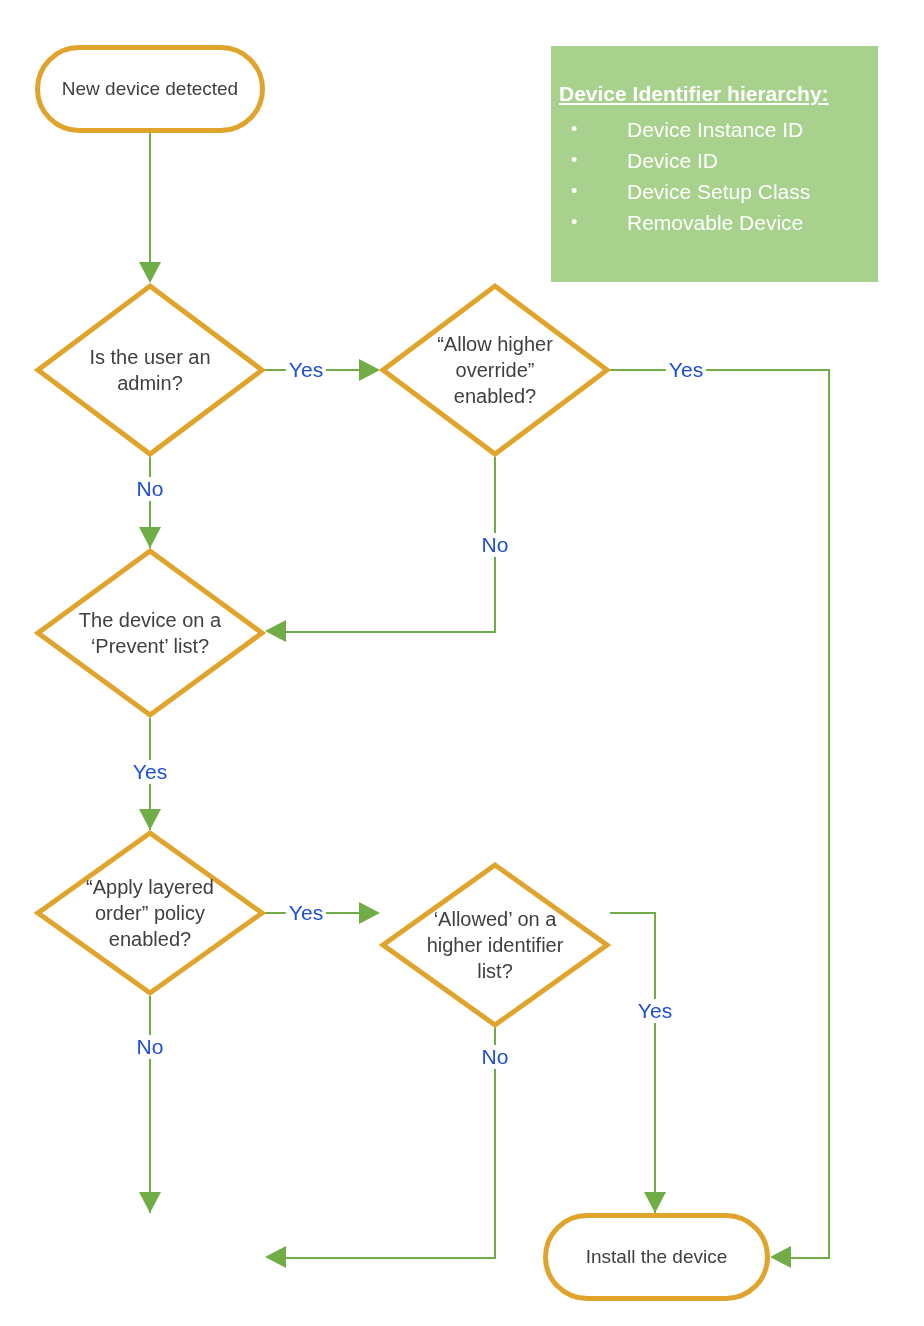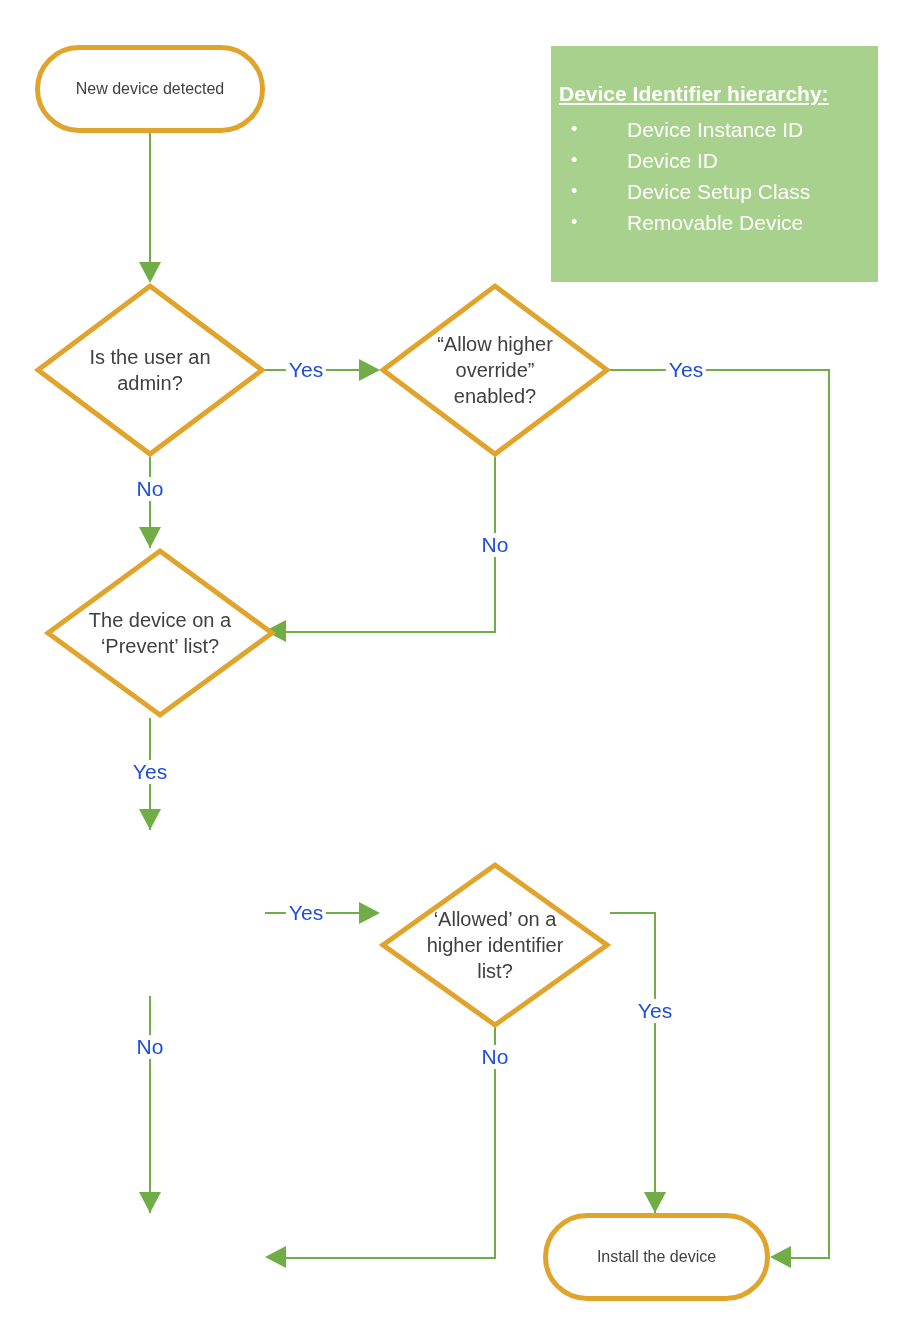--- a/index.html
+++ b/index.html
@@ -5,21 +5,21 @@
   html,body{margin:0;padding:0;background:#ffffff;}
   .canvas{
     position:relative;width:924px;height:1326px;background:#ffffff;
     font-family:"Liberation Sans",sans-serif;overflow:hidden;
   }
   
   .terminal{
     position:absolute;box-sizing:border-box;background:#ffffff;
     border:5px solid #E0A42C;border-radius:46px;
     display:flex;align-items:center;justify-content:center;text-align:center;
-    color:#404040;font-size:16px;line-height:1.2;
+    color:#404040;font-size:19px;line-height:1.2;
   }
   
   .diamond{position:absolute;}
   .diamond svg{position:absolute;left:0;top:0;overflow:visible;display:block;}
   .diamond .dtext{
     position:absolute;left:50%;top:50%;transform:translate(-50%,-50%);
     width:172px;display:flex;align-items:center;justify-content:center;
     text-align:center;color:#404040;font-size:20px;line-height:1.3;
   }
   
@@ -106,27 +106,33 @@
     <div class="dtext" style="width:150px;">Is the user an admin?</div>
   </div>
 
   <div class="diamond" style="left:380px;top:283px;width:230px;height:174px;">
     <svg width="230" height="174" viewBox="0 0 230 174">
       <polygon points="115,3 227,87 115,171 3,87" fill="#ffffff" stroke="#E0A42C" stroke-width="5" stroke-linejoin="miter"></polygon>
     </svg>
     <div class="dtext" style="width:150px;">“Allow higher override” enabled?</div>
   </div>
 
-  <div class="diamond" style="left:45px;top:548px;width:230px;height:170px;">
+  <div class="diamond" style="left:35px;top:548px;width:230px;height:170px;">
     <svg width="230" height="170" viewBox="0 0 230 170">
       <polygon points="115,3 227,85 115,167 3,85" fill="#ffffff" stroke="#E0A42C" stroke-width="5" stroke-linejoin="miter"></polygon>
     </svg>
     <div class="dtext" style="width:165px;">The device on a ‘Prevent’ list?</div>
   </div>
 
+  <div class="diamond" style="left:35px;top:830px;width:230px;height:166px;">
+    <svg width="230" height="166" viewBox="0 0 230 166">
+      <polygon points="115,3 227,83 115,163 3,83" fill="#ffffff" stroke="#E0A42C" stroke-width="5" stroke-linejoin="miter"></polygon>
+    </svg>
+    <div class="dtext" style="width:150px;">“Apply layered order” policy enabled?</div>
+  </div>
 
   <div class="diamond" style="left:380px;top:862px;width:230px;height:166px;">
     <svg width="230" height="166" viewBox="0 0 230 166">
       <polygon points="115,3 227,83 115,163 3,83" fill="#ffffff" stroke="#E0A42C" stroke-width="5" stroke-linejoin="miter"></polygon>
     </svg>
     <div class="dtext" style="width:165px;">‘Allowed’ on a higher identifier list?</div>
   </div>
 
 
   <div class="terminal" style="left:543px;top:1213px;width:227px;height:88px;">

